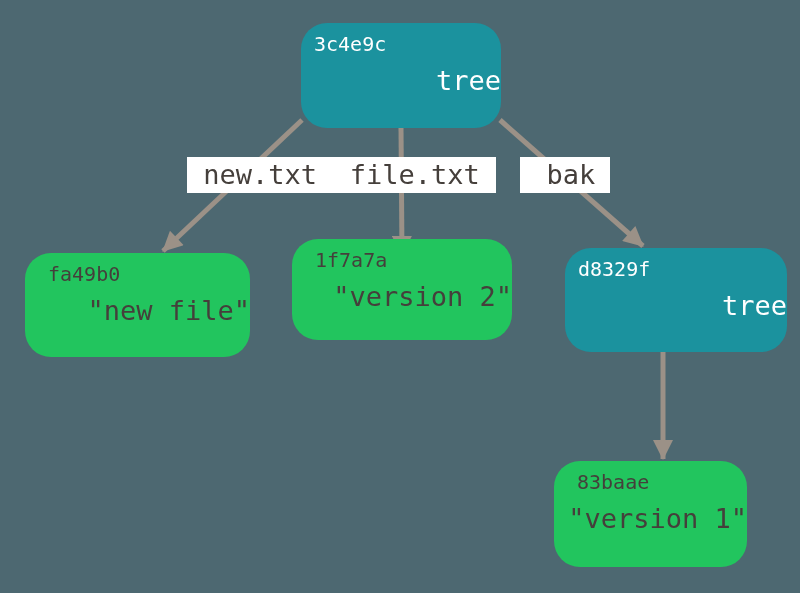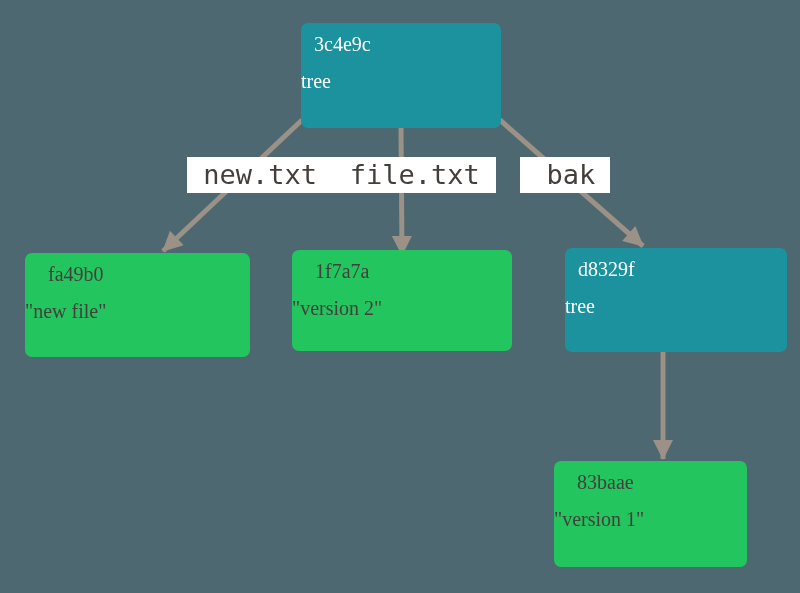--- a/index.html
+++ b/index.html
@@ -25,46 +25,45 @@
     color: #453f3b;
     font-size: 27px;
     line-height: 36px;
     height: 36px;
     text-align: center;
     white-space: pre;
   }
   .node {
     position: absolute;
     z-index: 3;
-    border-radius: 7px;
+    border-radius: 26px;
     box-sizing: border-box;
-    font-family: Liberation Serif, serif;
   }
   .node .hash {
     display: block;
     font-size: 20px;
     line-height: 24px;
     padding-top: 9px;
   }
   .node .body {
     display: block;
-    font-size: 20px;
+    font-size: 27px;
     line-height: 32px;
     margin-top: 9px;
-    text-align: left;
+    text-align: right;
     white-space: pre;
   }
   .node.tree { background: #1b929e; color: #ffffff; }
   .node.tree .hash { padding-left: 13px; }
   .node.blob { background: #22c55e; color: #453f3b; }
   .node.blob .hash { padding-left: 23px; }
 
   .n-root  { left: 301px; top: 23px;  width: 200px; height: 105px; }
   .n-fa49b0{ left: 25px;  top: 253px; width: 225px; height: 104px; }
-  .n-1f7a7a{ left: 292px; top: 250px; width: 220px; height: 101px; }
+  .n-1f7a7a{ left: 292px; top: 239px; width: 220px; height: 101px; }
   .n-d8329f{ left: 565px; top: 248px; width: 222px; height: 104px; }
   .n-83baae{ left: 554px; top: 461px; width: 193px; height: 106px; }
 
   .l-root-entries { left: 187px; top: 157px; width: 309px; }
   .l-bak          { left: 520px; top: 157px; width: 78px; padding-left: 12px;  }
   .l-test         { left: 555px; top: 376px; width: 222px; }
 </style>
 </head>
 <body>
 

